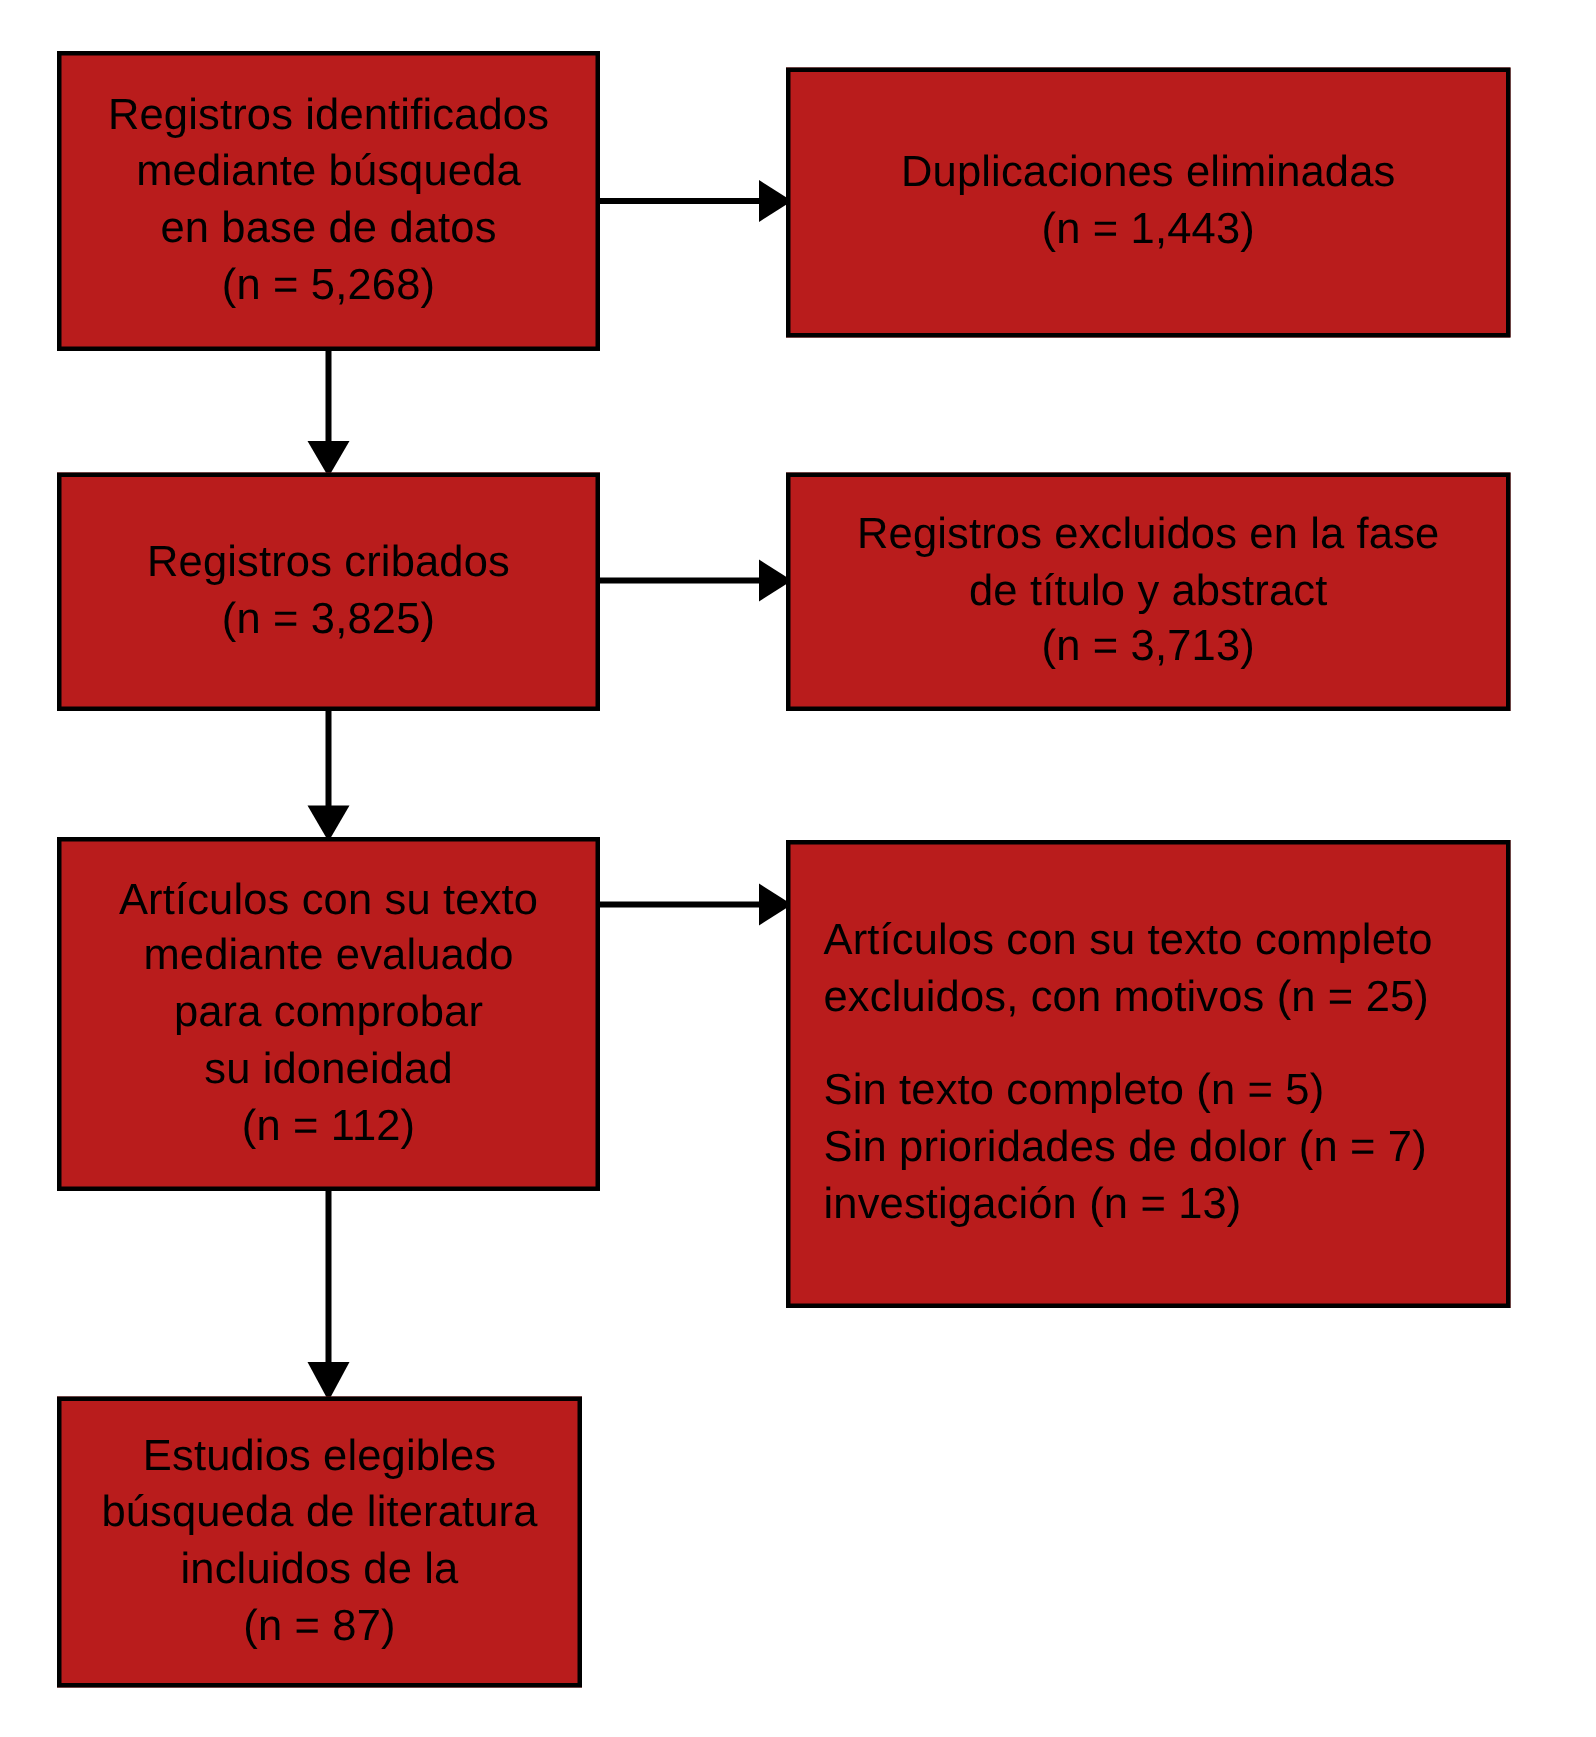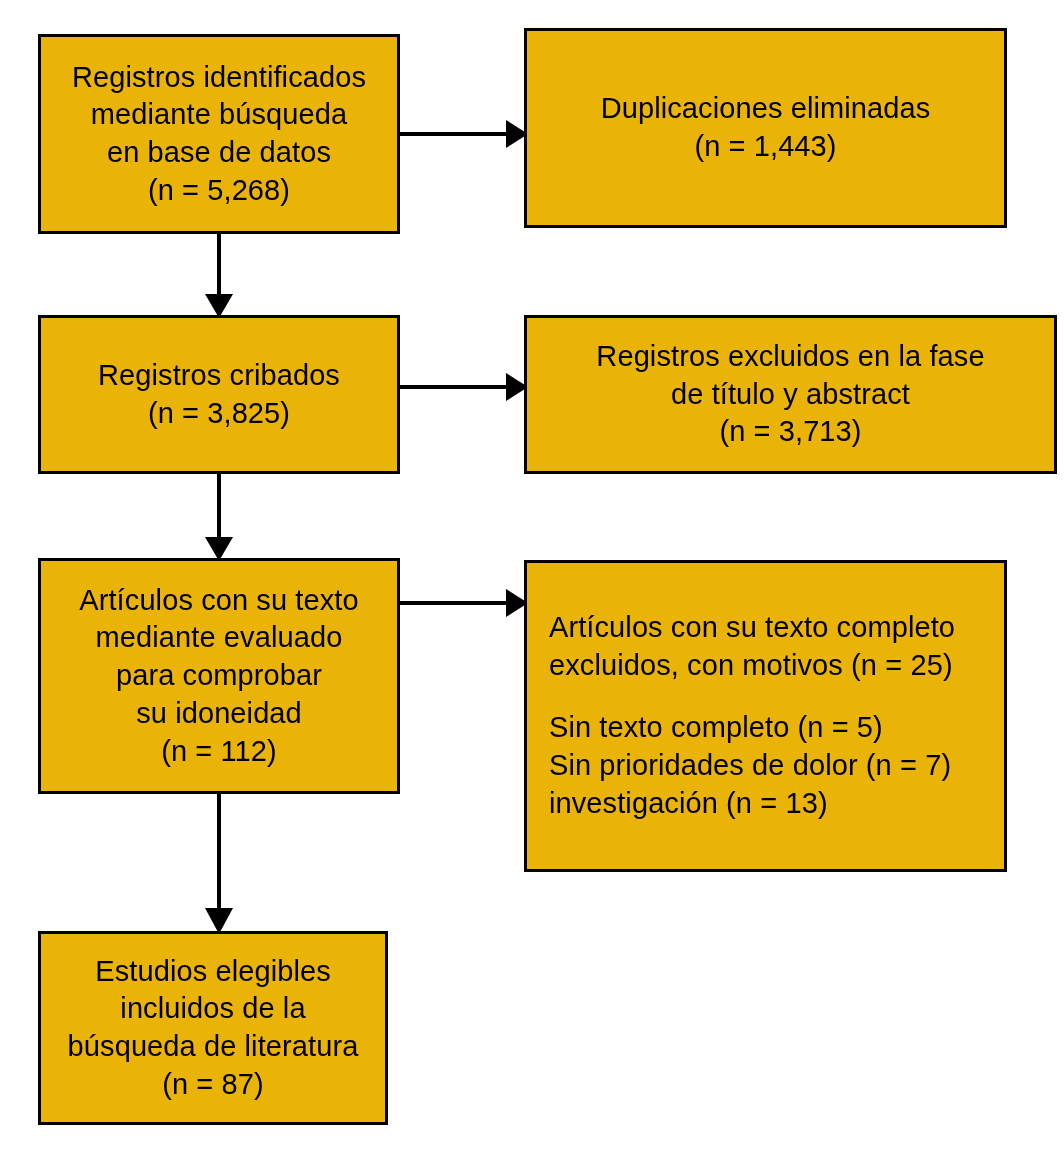--- a/index.html
+++ b/index.html
@@ -16,21 +16,21 @@
     position: relative;
     width: 1064px;
     height: 1158px;
     background: #ffffff;
     overflow: hidden;
   }
   .node {
     position: absolute;
     box-sizing: border-box;
     border: 3px solid #000000;
-    background: #eab308;
+    background: #b91c1c;
     display: flex;
     flex-direction: column;
     justify-content: center;
     text-align: center;
     font-size: 29px;
     line-height: 1.30;
     letter-spacing: 0.1px;
   }
   .node .line {
     display: block;
@@ -42,23 +42,23 @@
     padding-left: 22px;
     padding-right: 10px;
   }
   .spacer-line {
     display: block;
     height: 0.85em;
   }
 
   
   #node-identified   { left: 38px;  top: 34px;   width: 362px; height: 200px; }
-  #node-duplicates   { left: 524px; top: 28px;   width: 483px; height: 200px; }
+  #node-duplicates   { left: 524px; top: 45px;   width: 483px; height: 180px; }
   #node-screened     { left: 38px;  top: 315px;  width: 362px; height: 159px; }
-  #node-excluded-ta  { left: 524px; top: 315px;  width: 533px; height: 159px; }
+  #node-excluded-ta  { left: 524px; top: 315px;  width: 483px; height: 159px; }
   #node-fulltext     { left: 38px;  top: 558px;  width: 362px; height: 236px; }
   #node-excluded-ft  { left: 524px; top: 560px;  width: 483px; height: 312px; text-align: center; }
   #node-included     { left: 38px;  top: 931px;  width: 350px; height: 194px; }
 
   
   .conn { position: absolute; }
   .conn svg { display: block; }
 </style>
 </head>
 <body>
@@ -142,18 +142,18 @@
     <span class="line">Artículos con su texto completo</span>
     <span class="line">excluidos, con motivos (n = 25)</span>
     <span class="spacer-line"></span>
     <span class="line">Sin texto completo (n = 5)</span>
     <span class="line">Sin prioridades de dolor (n = 7)</span>
     <span class="line">investigación (n = 13)</span>
   </div>
 
   <div class="node" id="node-included">
     <span class="line">Estudios elegibles</span>
+    <span class="line">búsqueda de literatura</span>
     <span class="line">incluidos de la</span>
-    <span class="line">búsqueda de literatura</span>
     <span class="line">(n = 87)</span>
   </div>
 
 </div>
 
 </body></html>

